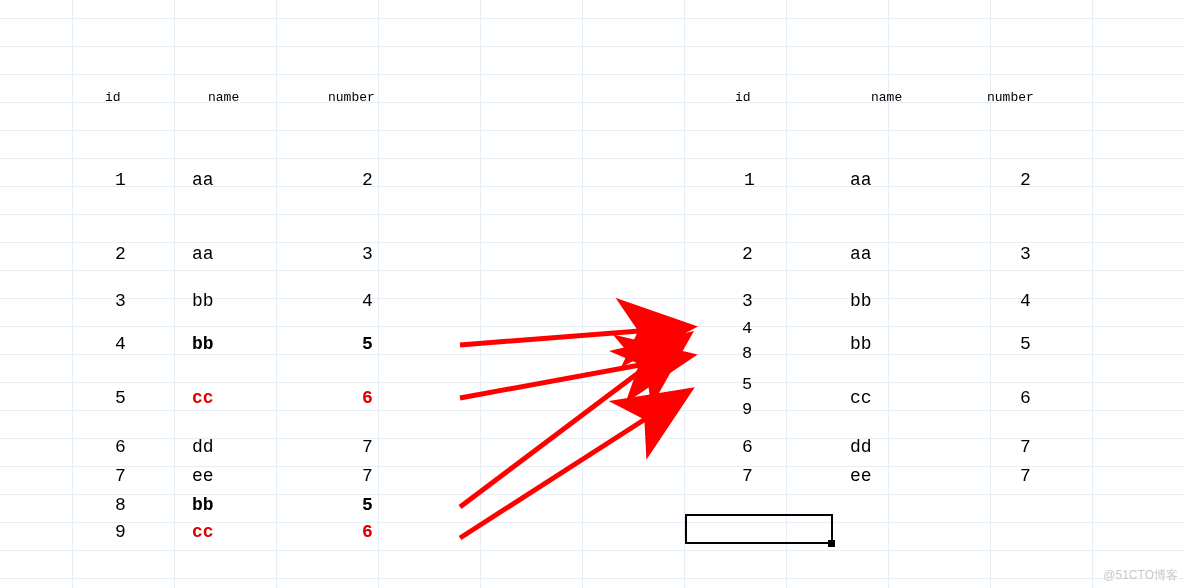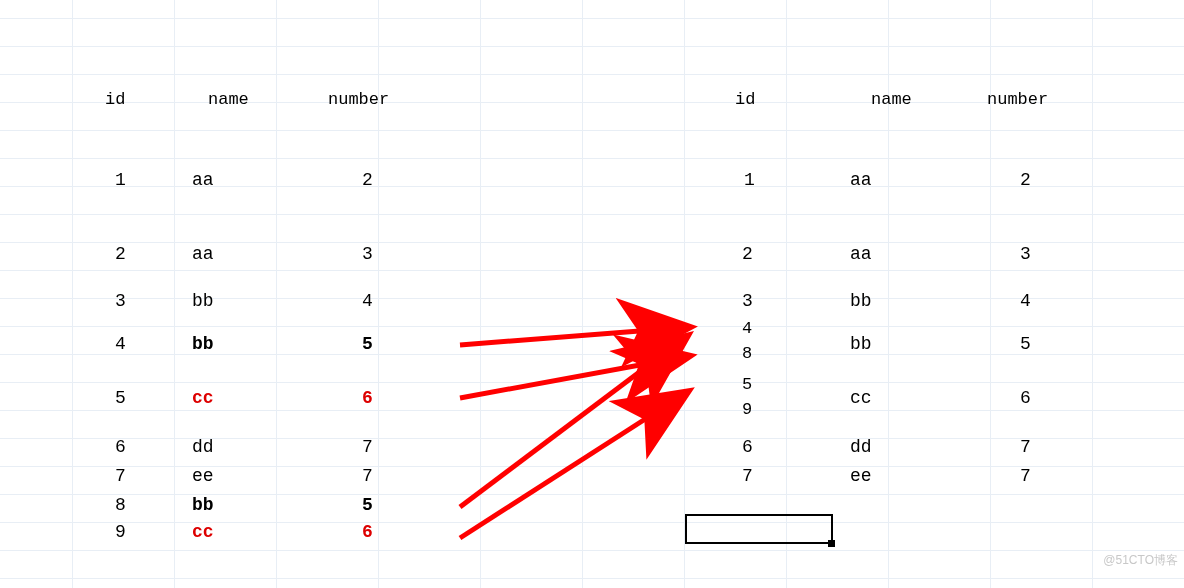--- a/index.html
+++ b/index.html
@@ -18,36 +18,36 @@
       linear-gradient(to bottom,#e8eef5 1px, transparent 1px);
     background-size:102px 28px;
     background-position:-30px -10px;
   }
   .cell{
     position:absolute;
     font-size:18px;
     color:#000;
     white-space:pre;
   }
-  .hdr{ font-size:17px; }
+  .hdr{ font-size:13px; }
   .bold{ font-weight:bold; }
   .red{ color:#d00; font-weight:bold; }
   .small{ font-size:17px; }
   .selection{
     position:absolute;
     border:2px solid #000;
     box-sizing:border-box;
   }
   .selhandle{
     position:absolute;
     width:7px;height:7px;background:#000;
   }
   svg.arrows{ position:absolute;inset:0;pointer-events:none; }
   #watermark{
-    position:absolute;right:6px;bottom:19px;
+    position:absolute;right:6px;bottom:4px;
     font-family:Arial,sans-serif;font-size:12px;color:#c8c8c8;
   }
 </style>
 </head>
 <body>
 
 <div class="sheet"></div>
 
 <div class="cell hdr" style="left:105px;top:90px">id</div>
 <div class="cell hdr" style="left:208px;top:90px">name</div>

